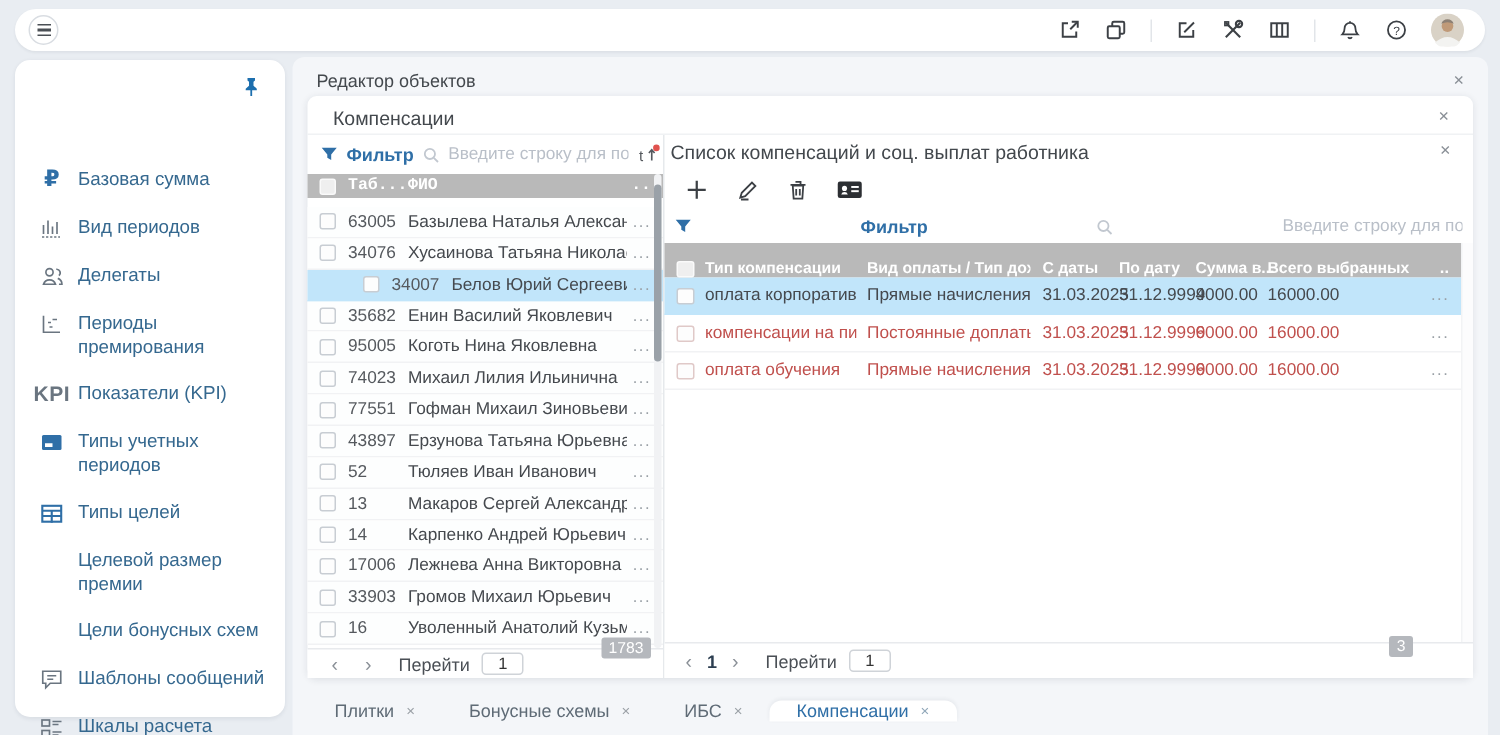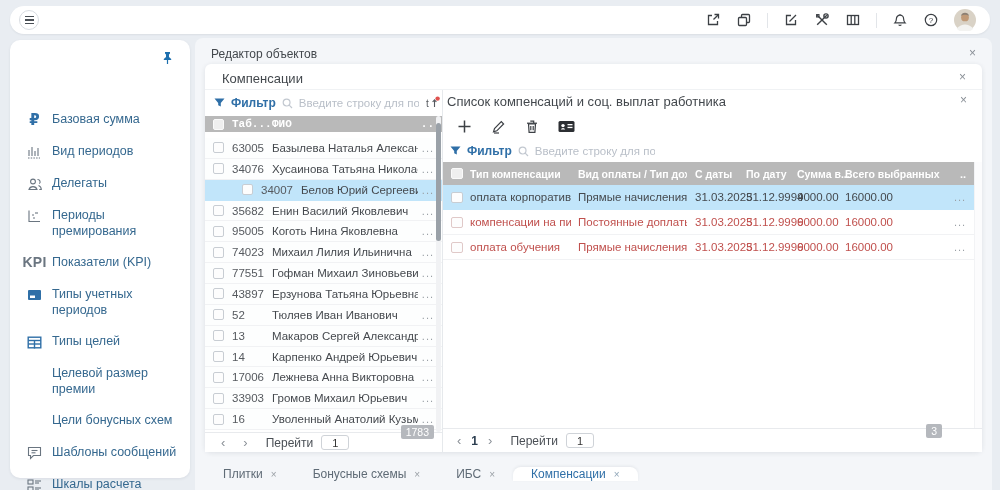--- a/index.html
+++ b/index.html
@@ -38,21 +38,21 @@
 
   
   .compwin { position:absolute; left:10px; top:26px; width:777px; height:388px; background:#fff;
              border-radius:6px; box-shadow:0 1px 5px rgba(30,40,60,.10); }
   .compwin-header { position:absolute; left:0; top:0; right:0; height:26px; border-bottom:1px solid #f0f2f4; }
   .compwin-title { position:absolute; left:17px; top:7px; font-size:13px; color:#43484d; }
   .compwin-close { position:absolute; right:16px; top:7px; }
 
   
   .emp { position:absolute; left:0; top:26px; width:238px; bottom:0; border-right:1px solid #e6e9ec; }
-  .filter-row { display:flex; align-items:center; gap:6px; height:26px; padding:0 9px; }
+  .filter-row { display:flex; align-items:center; gap:6px; height:26px; padding:0 9px;justify-content:space-between; }
   .filter-label { font-size:12px; font-weight:700; color:#2f6fa7; }
   .srch { border:none; outline:none; font-size:11.5px; color:#555; width:120px; background:transparent; }
   .srch::placeholder { color:#b9bfc8; }
   .sort { margin-left:auto; cursor:pointer; display:flex; }
   .thead { display:flex; align-items:center; background:#b9b9b9; color:#fff; font-size:11px;
            font-weight:700; padding:0 8px; }
   .emp .thead { height:16px; gap:0;font-family:Liberation Mono, monospace; }
   .cb { width:11px; height:11px; border:1px solid #c8cdd3; border-radius:2px; background:#fdfdfd; flex:none; cursor:pointer; }
   .thead .cb { background:#efefef; border-color:#fafafa; }
   .th-id { margin-left:8px; width:40px; }
@@ -81,21 +81,21 @@
   
   .pay { position:absolute; left:238px; right:0; top:26px; bottom:0; }
   .pay-header { position:absolute; left:0; top:0; right:0; height:22px; }
   .pay-title { position:absolute; left:4px; top:4px; font-size:13px; color:#43484d; }
   .pay-close { position:absolute; right:15px; top:4px; }
   .pay-toolbar { position:absolute; left:0; top:22px; right:0; height:28px; display:flex; align-items:center;
                  gap:19px; padding-left:14px; }
   .pay-filter { position:absolute; left:0; top:50px; right:0; height:22px; }
   .pay-filter .filter-row { height:22px; padding:0 7px; }
   .pay-grid { position:absolute; left:0; top:72px; right:8px; }
-  .pay .thead { height:23px; }
+  .pay .thead { height:23px;align-items:flex-end; }
   .prow { height:25px; display:flex; align-items:center; padding:0 8px; font-size:11.5px;
           border-bottom:1px solid #f1f2f4; cursor:pointer; color:#45494e; }
   .prow.sel { background:#c1e5fa; border-bottom-color:#c1e5fa; }
   .prow.alert { color:#c0504d; }
   .prow.alert .cb { border-color:#e0c9c8; }
   .c-check { width:12px; margin-right:7px; }
   .c-type  { width:101px; margin-right:7px; white-space:nowrap; overflow:hidden; }
   .c-pay   { width:109px; margin-right:8px; white-space:nowrap; overflow:hidden; }
   .c-from  { width:43px;  margin-right:8px; white-space:nowrap; }
   .c-to    { width:43px;  margin-right:8px; white-space:nowrap; }

